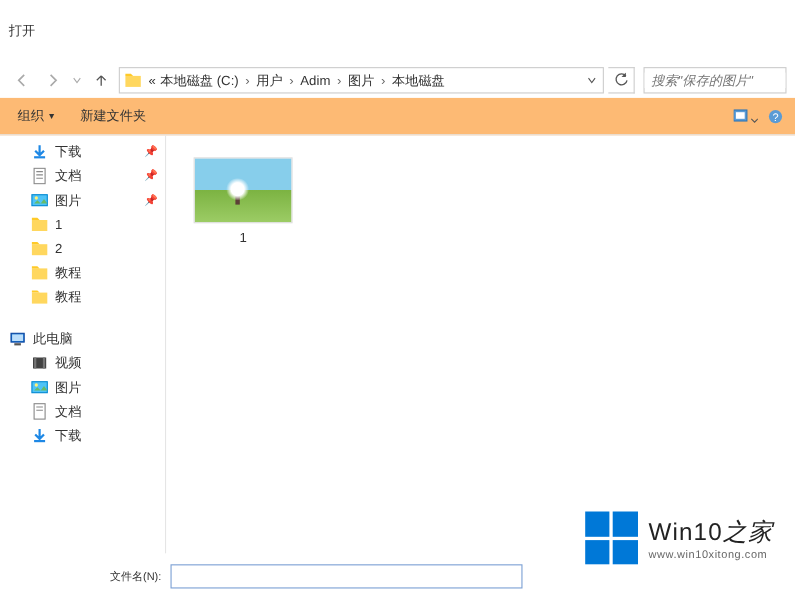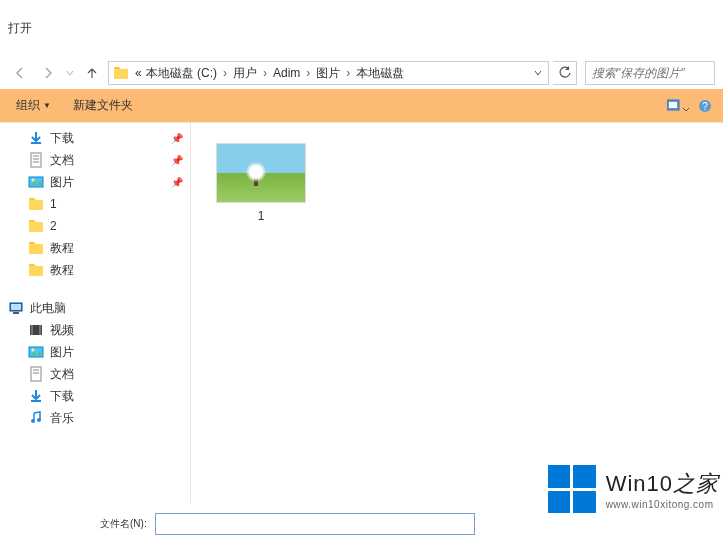--- a/index.html
+++ b/index.html
@@ -15,36 +15,36 @@
 .breadcrumb .sep { color: #666; padding: 0 4px; }
 .dropdown-arrow { margin-left: auto; padding: 0 6px; color: #666; }
 .refresh-btn { width: 24px; height: 24px; border: 1px solid #ccc; border-left: none; display: flex; align-items: center; justify-content: center; }
 .search-box { width: 130px; height: 24px; border: 1px solid #ccc; margin-left: 4px; display: flex; align-items: center; }
 .search-box input { border: none; outline: none; width: 100%; padding: 0 6px; font-size: 12px; font-style: italic; color: #888; font-family: inherit; }
 .toolbar { display: flex; align-items: center; padding: 6px 10px; border-bottom: 1px solid #e5e5e5; background: #fdba74; }
 .toolbar-btn { font-size: 12px; color: #333; padding: 2px 6px; margin-right: 10px; display: flex; align-items: center; }
 .toolbar-btn .tri { font-size: 8px; margin-left: 3px; }
 .toolbar-right { margin-left: auto; display: flex; gap: 8px; }
 .content { display: flex; height: 380px; }
-.sidebar { width: 191px; border-right: 1px solid #e5e5e5; overflow-y: auto; padding: 4px 0; }
+.sidebar { width: 151px; border-right: 1px solid #e5e5e5; overflow-y: auto; padding: 4px 0; }
 .tree-item { display: flex; align-items: center; padding: 2px 4px 2px 20px; font-size: 12px; color: #333; height: 22px; position: relative; }
 .tree-item.root { padding-left: 8px; }
 .tree-item.level1 { padding-left: 28px; }
 .tree-item .pin { position: absolute; right: 6px; color: #666; font-size: 10px; }
 .tree-icon { width: 16px; height: 16px; margin-right: 6px; flex-shrink: 0; }
 .main-area { flex: 1; padding: 20px; }
 .file-item { display: inline-flex; flex-direction: column; align-items: center; width: 100px; }
 .thumb { width: 90px; height: 60px; border: 1px solid #ddd; background: linear-gradient(to bottom, #87ceeb 0%, #87ceeb 50%, #7cb342 50%, #9ccc65 100%); position: relative; }
 .thumb::after { content: ""; position: absolute; left: 28px; top: 18px; width: 22px; height: 20px; background: radial-gradient(circle, #fff 40%, transparent 70%); border-radius: 50%; }
 .thumb-tree-trunk { position: absolute; left: 37px; top: 32px; width: 4px; height: 10px; background: #5d4037; }
 .file-label { font-size: 12px; margin-top: 6px; color: #333; }
 .bottom-bar { padding: 10px 20px; display: flex; align-items: center; }
 .filename-label { font-size: 10px; color: #333; margin-right: 8px; margin-left: 80px; }
 .filename-input { flex: 1; max-width: 320px; height: 22px; border: 1px solid #7a9fd4; padding: 0 4px; font-family: inherit; font-size: 12px; outline: none; }
-.watermark { position: absolute; right: 4px; bottom: 30px; display: flex; align-items: center; gap: 10px; }
+.watermark { position: absolute; right: 20px; bottom: 30px; display: flex; align-items: center; gap: 10px; }
 .win-logo { width: 48px; height: 48px; display: grid; grid-template-columns: 1fr 1fr; grid-template-rows: 1fr 1fr; gap: 3px; }
 .win-logo div { background: #0078d7; }
 .wm-text { display: flex; flex-direction: column; }
 .wm-title { font-size: 22px; font-weight: 400; color: #222; letter-spacing: 1px; }
 .wm-title b { font-weight: normal; }
 .wm-url { font-size: 10px; color: #666; letter-spacing: 0.5px; }
 svg { display: block; }
 </style>
 </head>
 <body>
@@ -220,28 +220,20 @@
         </svg>
       <span>文档</span>
     </div>
     <div class="tree-item level1">
       <svg class="tree-icon" viewBox="0 0 16 16">
           <path d="M8 2 L8 10 M4 7 L8 11 L12 7" stroke="#1e88e5" stroke-width="2" fill="none"></path>
           <rect x="3" y="12" width="10" height="2" fill="#1e88e5"></rect>
         </svg>
       <span>下载</span>
     </div>
-    <div class="tree-item level1">
-      <svg class="tree-icon" viewBox="0 0 16 16">
-          <path d="M6 3 L12 2 L12 10 M6 3 L6 11" stroke="#1e88e5" stroke-width="1.5" fill="none"></path>
-          <circle cx="5" cy="11" r="2" fill="#1e88e5"></circle>
-          <circle cx="11" cy="10" r="2" fill="#1e88e5"></circle>
-        </svg>
-      <span>音乐</span>
-    </div>
   </div>
 
   <div class="main-area">
     <div class="file-item">
       <div class="thumb">
           <div class="thumb-tree-trunk"></div>
         </div>
       <div class="file-label">1</div>
     </div>
   </div>

